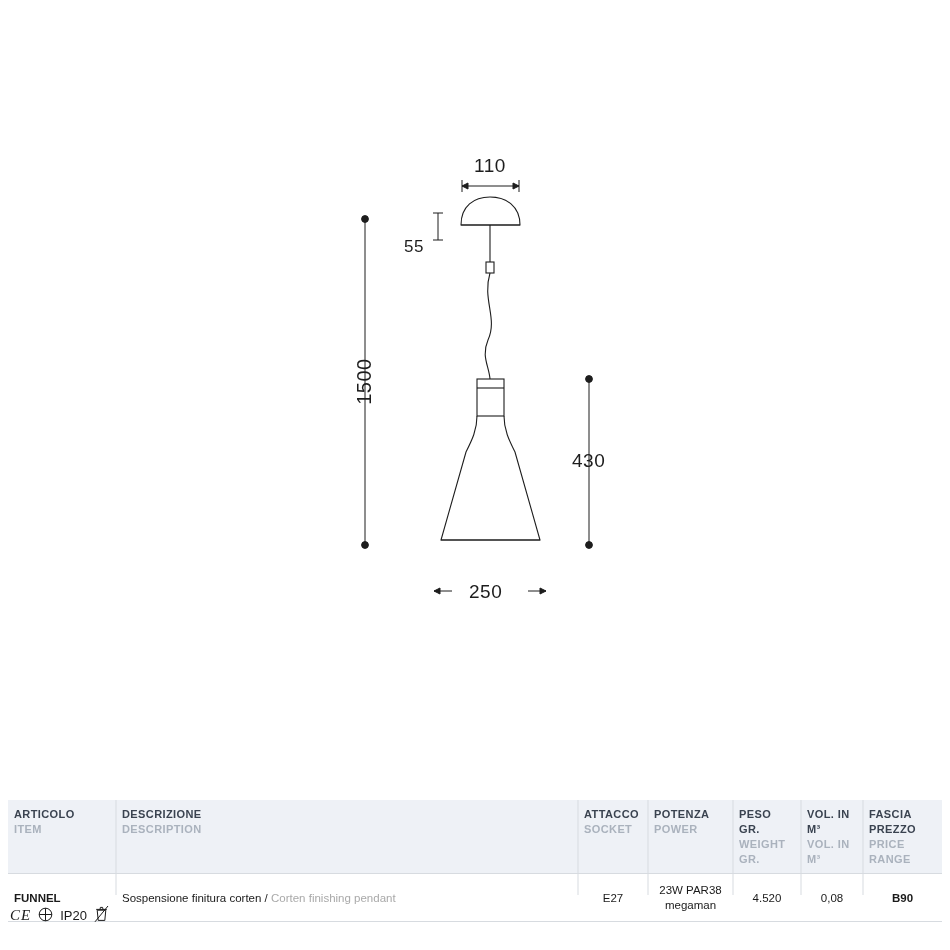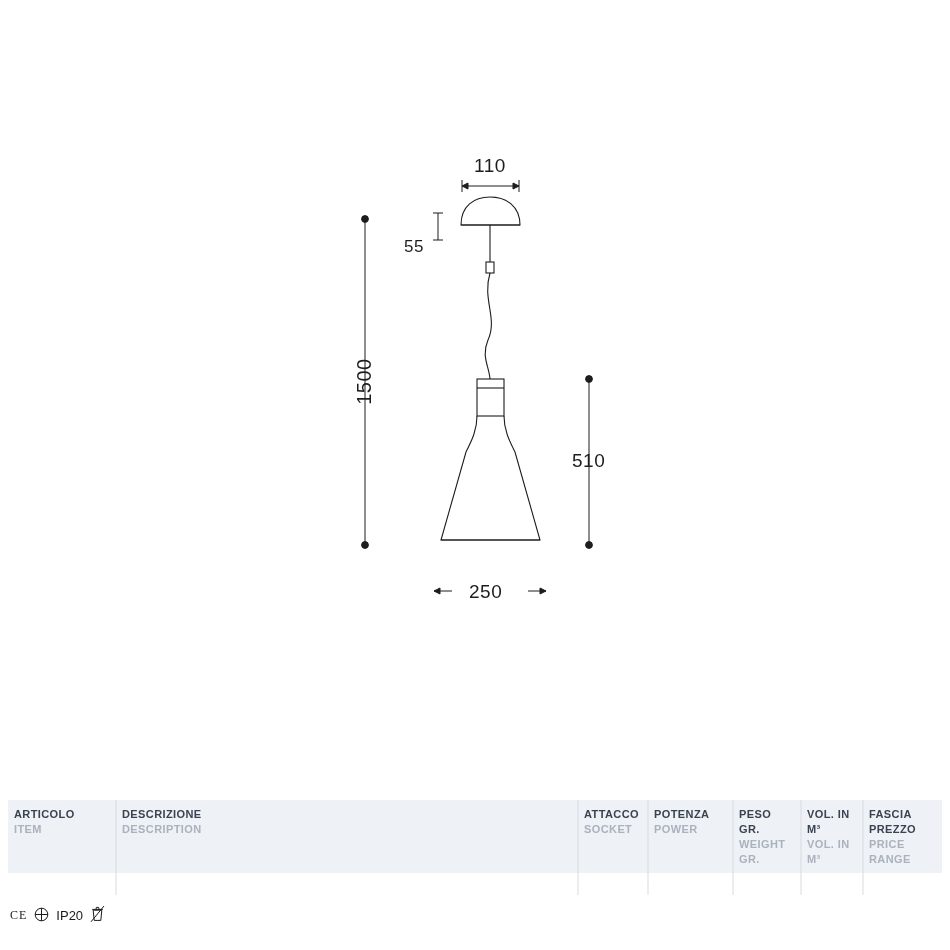--- a/index.html
+++ b/index.html
@@ -99,22 +99,23 @@
     left: 10px;
     top: 905px;
     display: flex;
     align-items: center;
     gap: 7px;
     font-size: 13px;
     color: #1a1a1a;
   }
   .footer .ce {
     font-family: "Liberation Serif", serif;
-    font-size: 12px;
+    font-size: 15px;
     letter-spacing: 1px;
+    font-style: italic;
   }
   .footer .ip { font-size: 13px; }
 </style>
 </head>
 <body>
 
 <div class="page">
 
   <div class="drawing">
 
@@ -164,21 +165,21 @@
       </g>
     </svg>
 
     
     <div class="dim-label" style="left:474px; top:155px;">110</div>
 
     <div class="dim-label small" style="left:404px; top:217px;">55</div>
 
     <div class="dim-label vert" style="left:314px; top:370px; width:100px; text-align:center;">1500</div>
 
-    <div class="dim-label" style="left:572px; top:450px;">510</div>
+    <div class="dim-label" style="left:572px; top:450px;">430</div>
 
     <div class="dim-label" style="left:469px; top:581px;">250</div>
   </div>
 
   <div class="table-wrap">
     <table class="spec">
       <colgroup>
         <col style="width:108px">
         <col style="width:462px">
         <col style="width:70px">
@@ -213,20 +214,32 @@
             <span>VOL. IN M³</span>
             <span class="sub">VOL. IN M³</span>
           </th>
           <th class="c">
             <span>FASCIA PREZZO</span>
             <span class="sub">PRICE RANGE</span>
           </th>
         </tr>
       </thead>
       <tbody>
+        <tr>
+          <td class="item">FUNNEL</td>
+          <td class="desc">
+            <span>Sospensione finitura corten /</span>
+            <span class="en">Corten finishing pendant</span>
+          </td>
+          <td class="c">E27</td>
+          <td class="c pw">23W PAR38 megaman</td>
+          <td class="c">4.520</td>
+          <td class="c">0,08</td>
+          <td class="price">B90</td>
+        </tr>
       </tbody>
     </table>
 
     <svg width="934" height="95" style="position:absolute; left:0; top:0; pointer-events:none;">
       <g stroke="#d7dbe0" stroke-width="1">
         <line x1="108" y1="0" x2="108" y2="95"></line>
         <line x1="570" y1="0" x2="570" y2="95"></line>
         <line x1="640" y1="0" x2="640" y2="95"></line>
         <line x1="725" y1="0" x2="725" y2="95"></line>
         <line x1="793" y1="0" x2="793" y2="95"></line>

